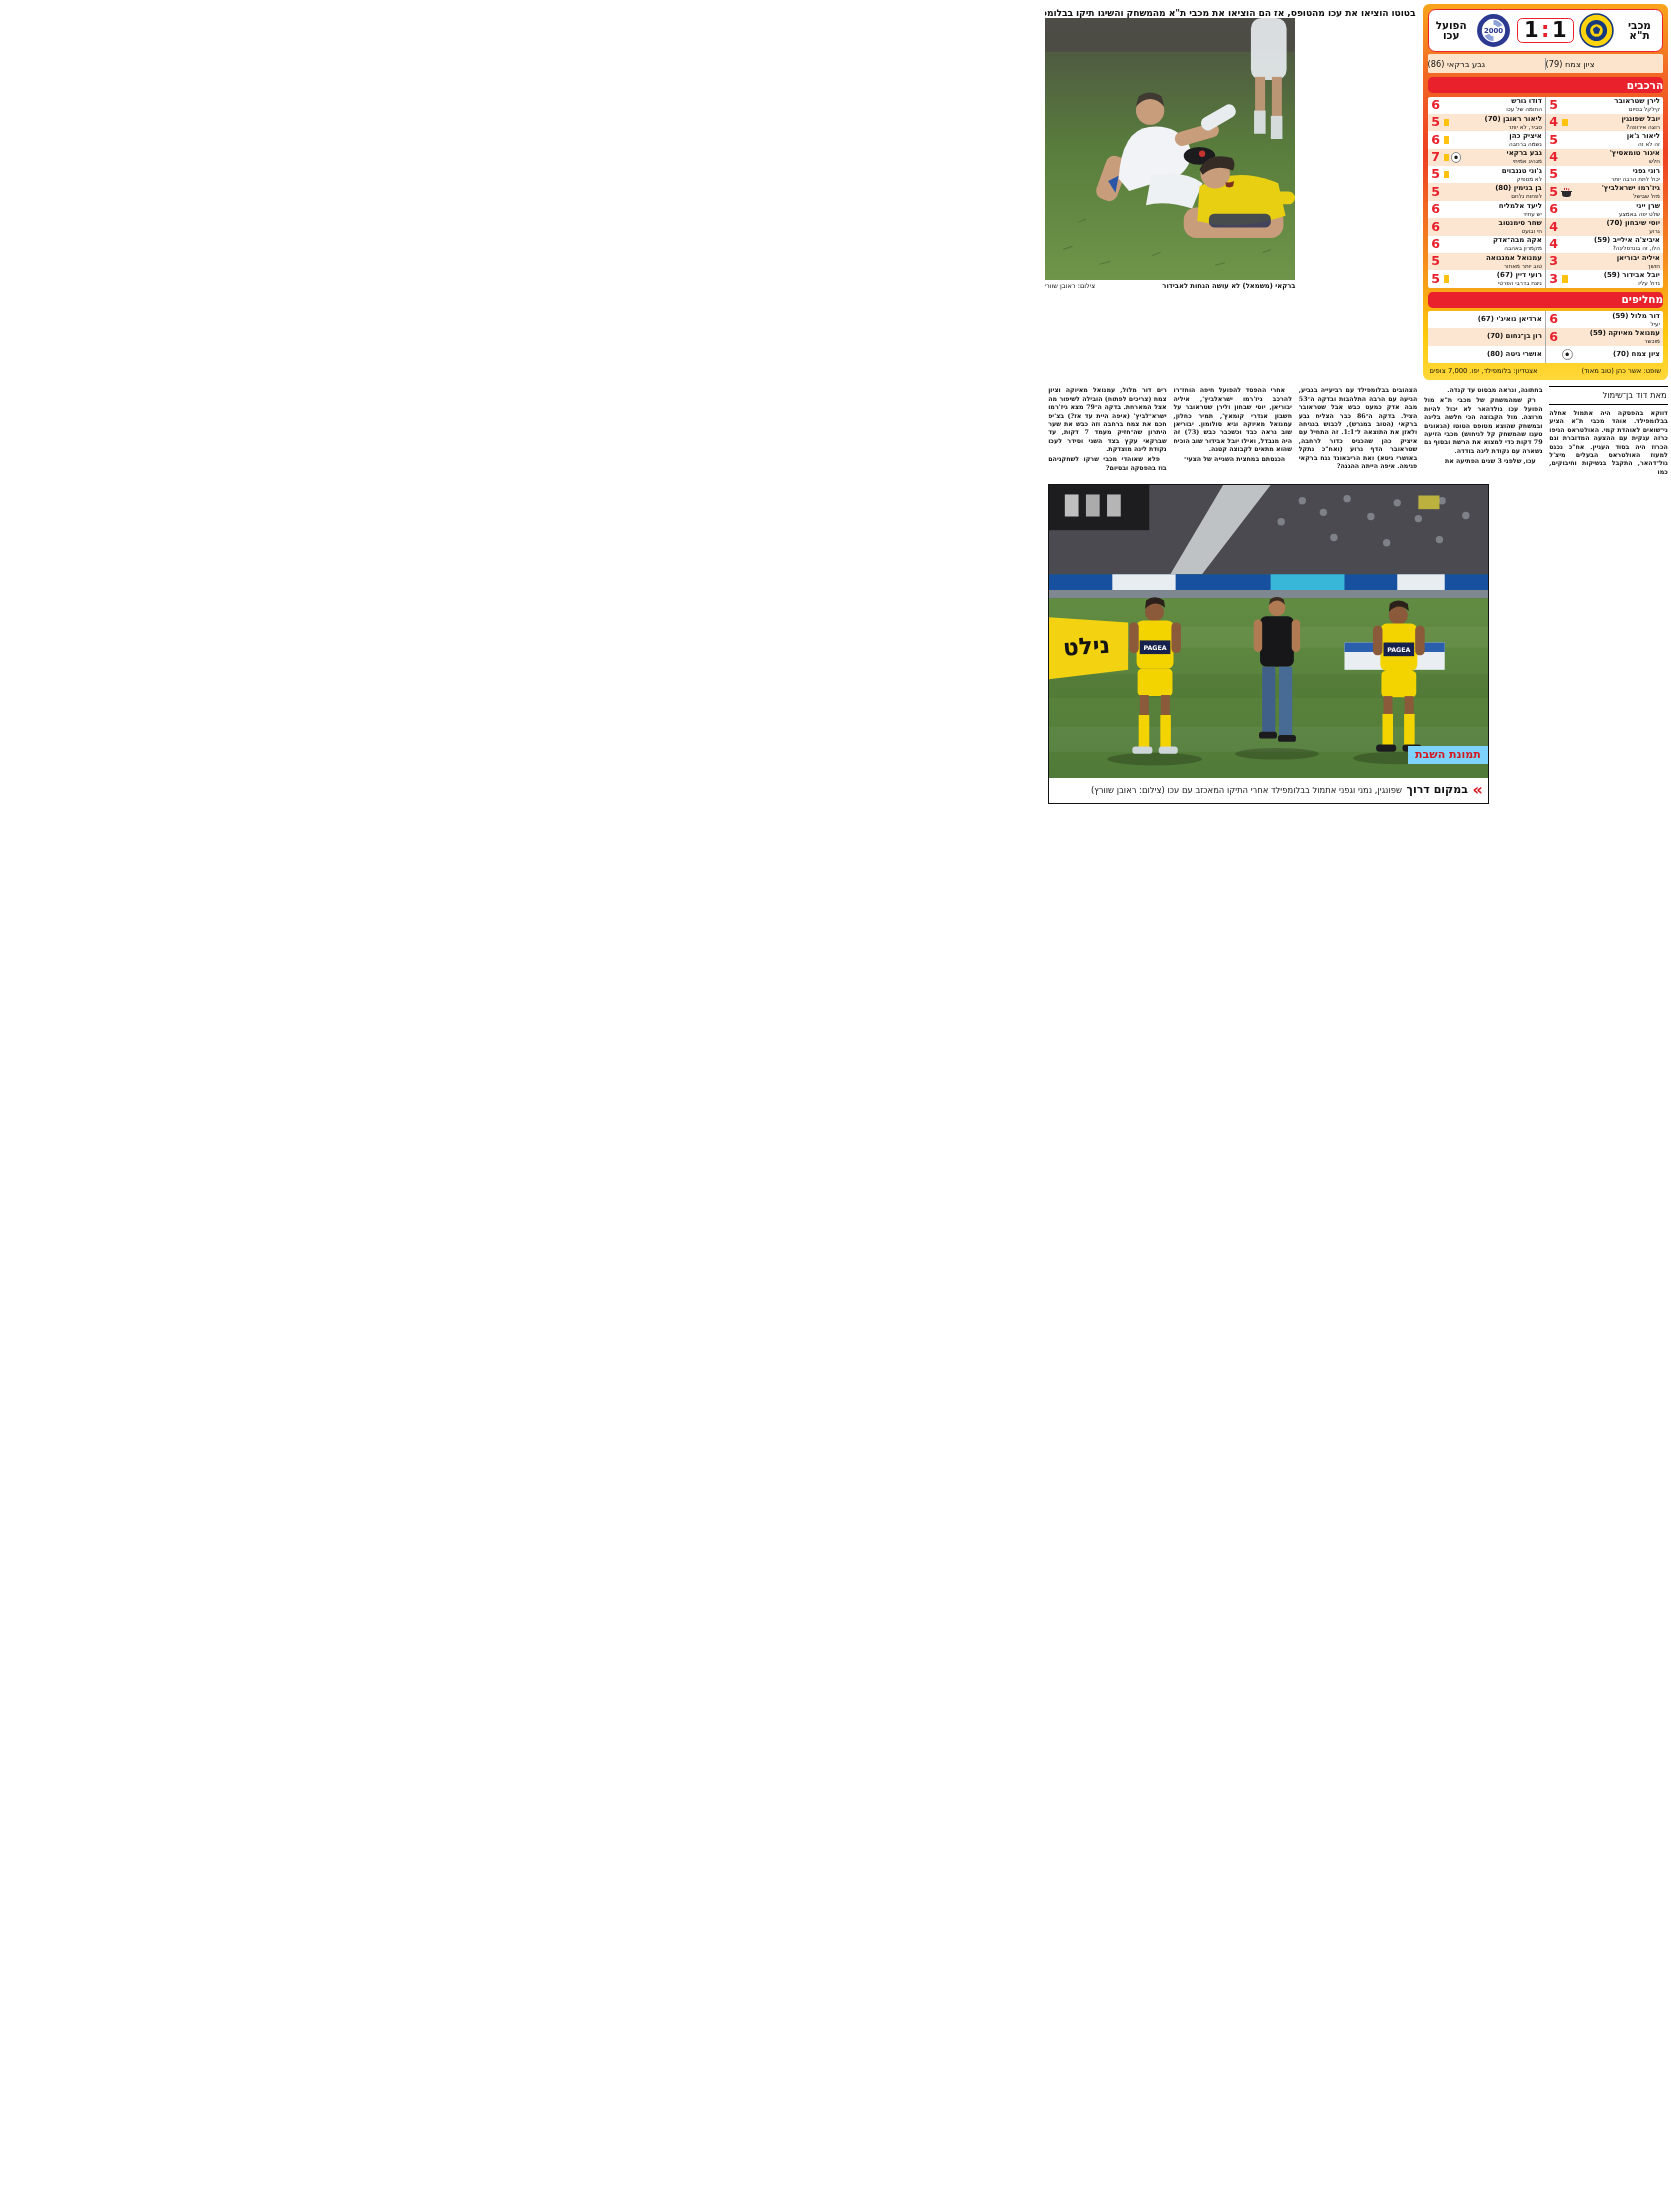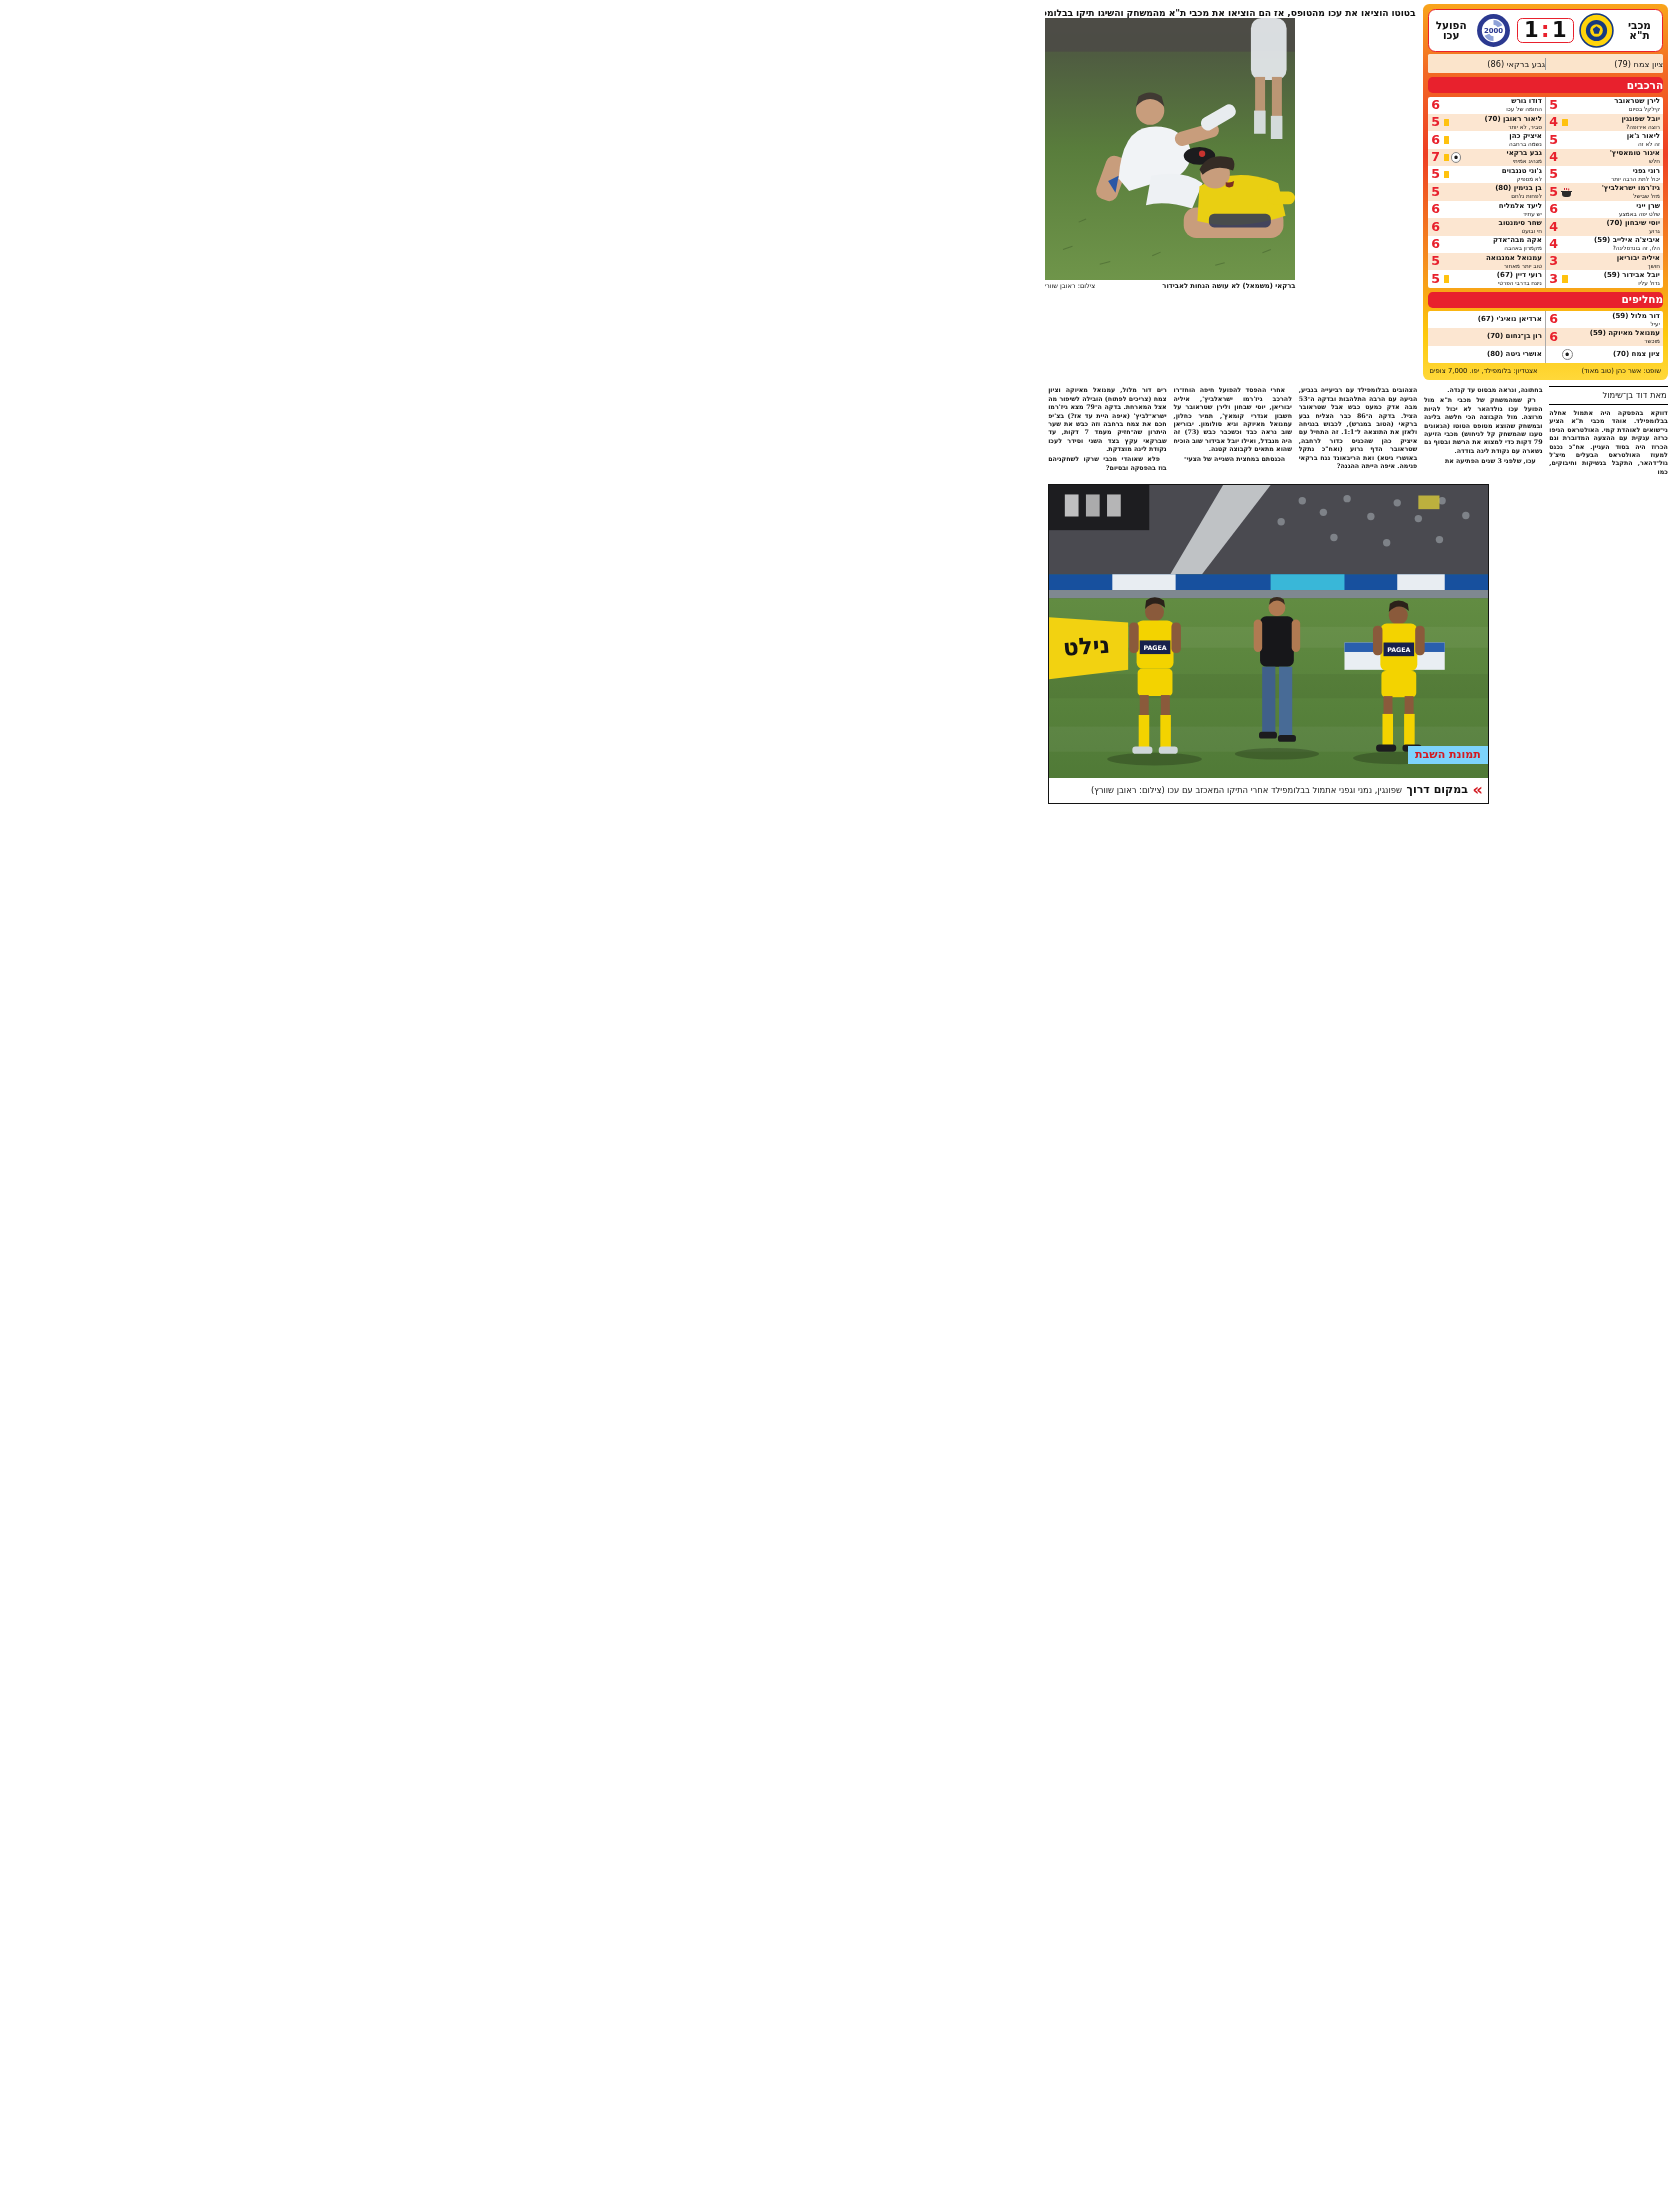--- a/index.html
+++ b/index.html
@@ -30,21 +30,21 @@
   .frame{border-radius:6.3px;padding:4.7px;
          background:linear-gradient(180deg,#f9a51b 0%,#f26924 18%,#ee3f24 40%,#f58c1e 68%,#fdc90c 88%,#ffd83a 100%);}
   .scorebox{background:#fff;border:1.6px solid #e8212d;border-radius:7.4px;height:41px;
             display:flex;align-items:center;justify-content:space-between;padding:0 3.2px;}
   .tname{font-size:10.5px;font-weight:bold;text-align:center;line-height:1.02;width:39px;}
   .badge{width:35px;height:35px;flex:none;}
   .scorepill{border:1.6px solid #e8212d;border-radius:5.3px;padding:0 6.3px;display:flex;
              align-items:center;gap:2.6px;font-size:21px;font-weight:bold;line-height:1.1;background:#fff;}
   .scorepill .sep{color:#e8212d;}
   .scorers{margin-top:2.6px;background:#fbe4cb;display:flex;align-items:center;height:19px;border-radius:1.6px;}
-  .scorers .sc{flex:1;text-align:right;font-size:8.2px;}
+  .scorers .sc{flex:1;text-align:left;font-size:8.2px;}
   .scorers .vdiv2{width:0.5px;height:12.6px;background:#9a9a9a;}
   .bar{margin-top:3.7px;background:#e8212d;color:#fff;font-weight:bold;font-size:10.5px;
        text-align:right;border-radius:4.7px;padding:1.6px 0 2.6px;}
   .ptable{margin-top:3.2px;background:#fff;border-radius:2.1px;overflow:hidden;}
   .prow{display:flex;min-height:17.4px;align-items:stretch;}
   .prow:nth-child(even){background:#fce6d1;}
   .half{flex:1;display:flex;align-items:center;gap:2.1px;padding:1.1px 3.2px 1.1px 1.6px;min-width:0;}
   .pname{flex:1;min-width:0;}
   .nm{font-size:7px;font-weight:bold;line-height:1.08;}
   .cm{font-size:5.7px;line-height:1.05;margin-top:0.5px;}

